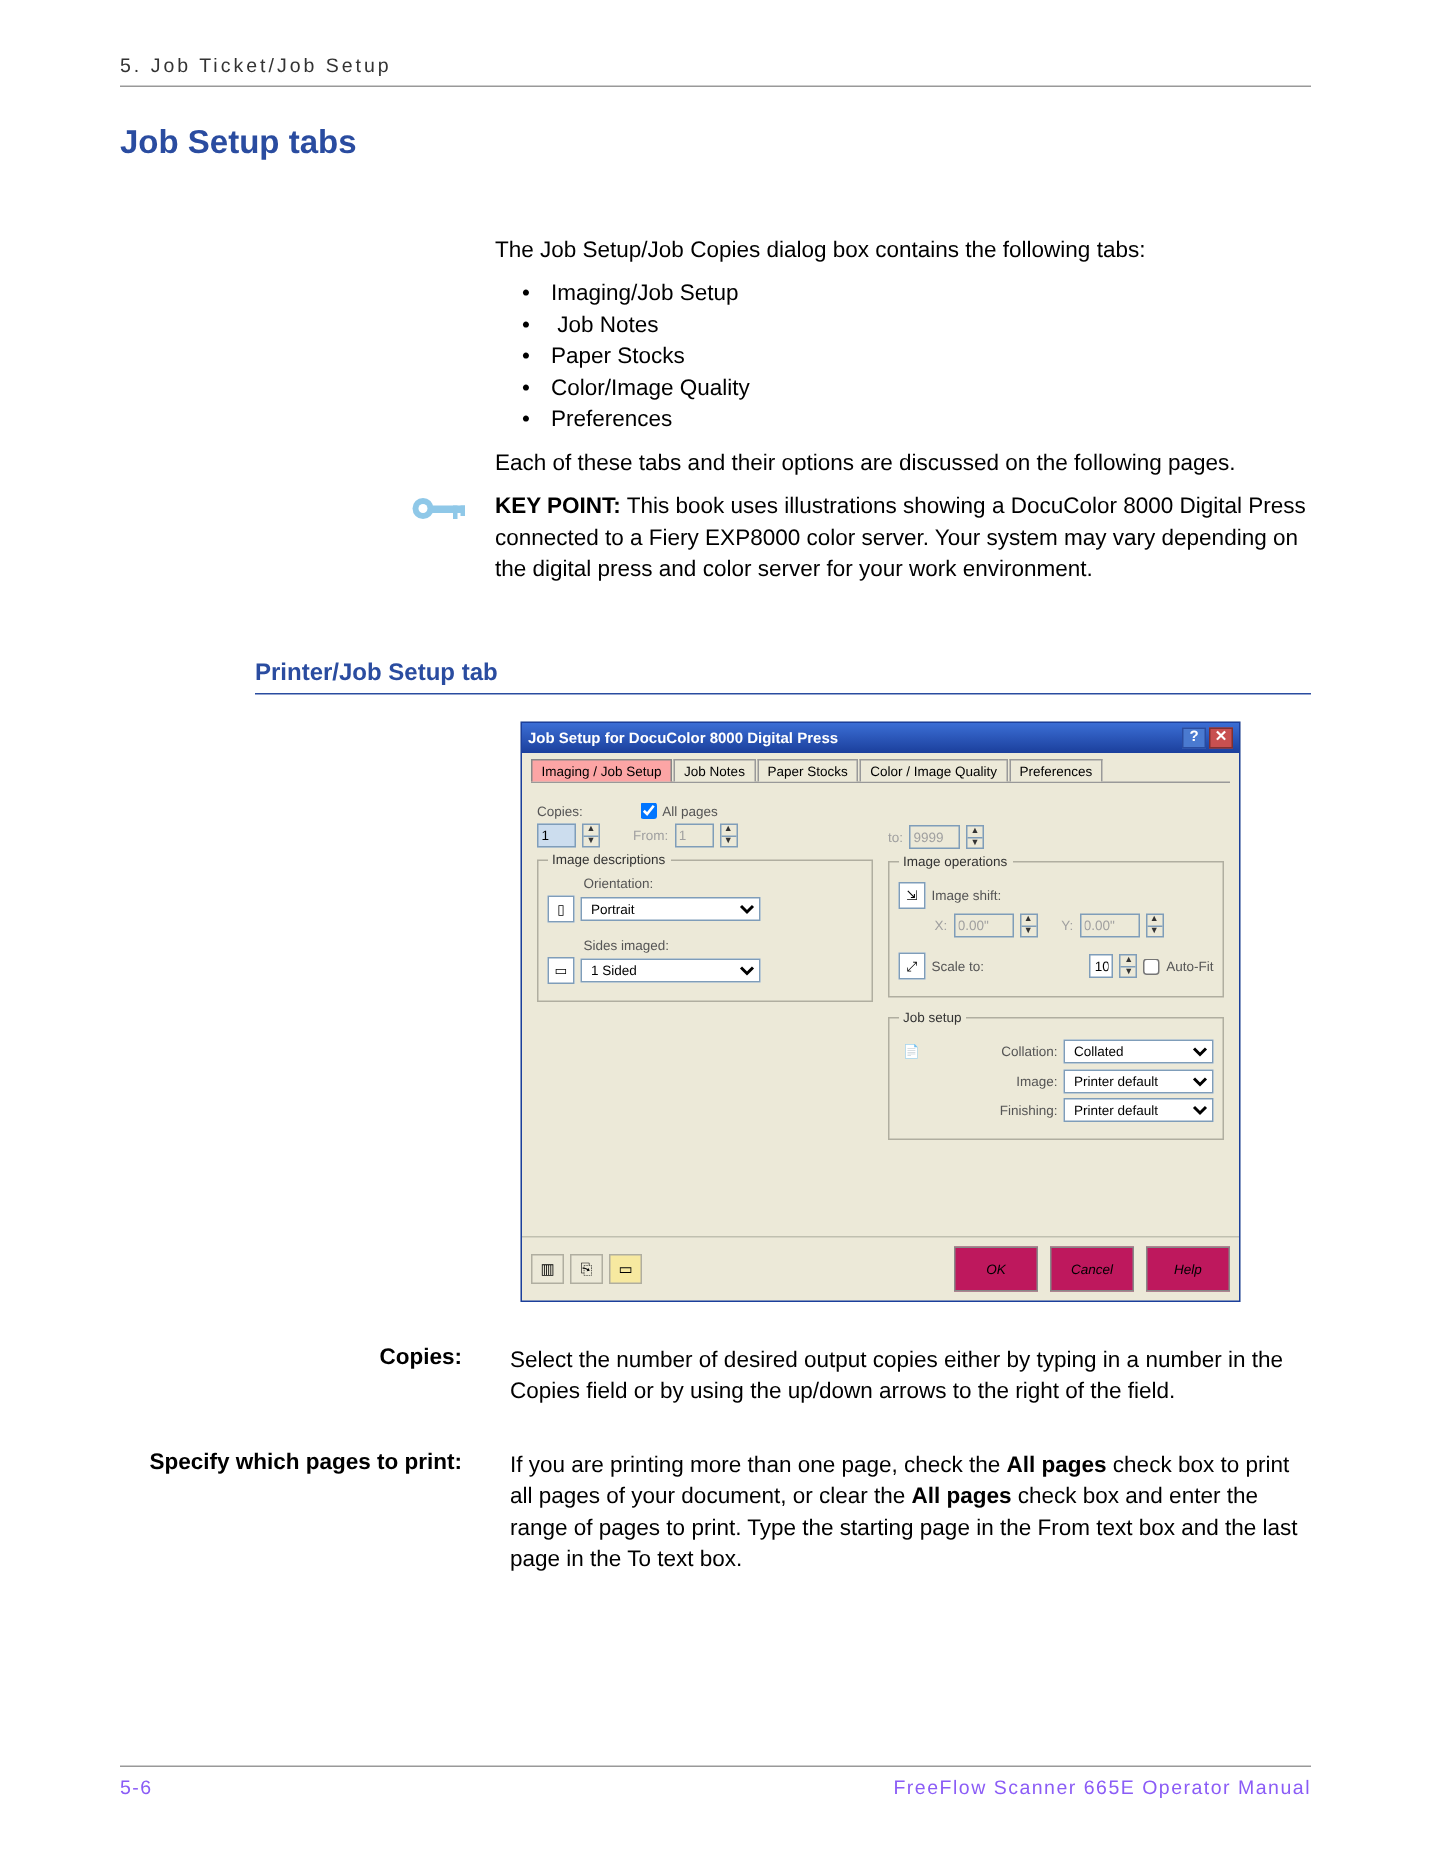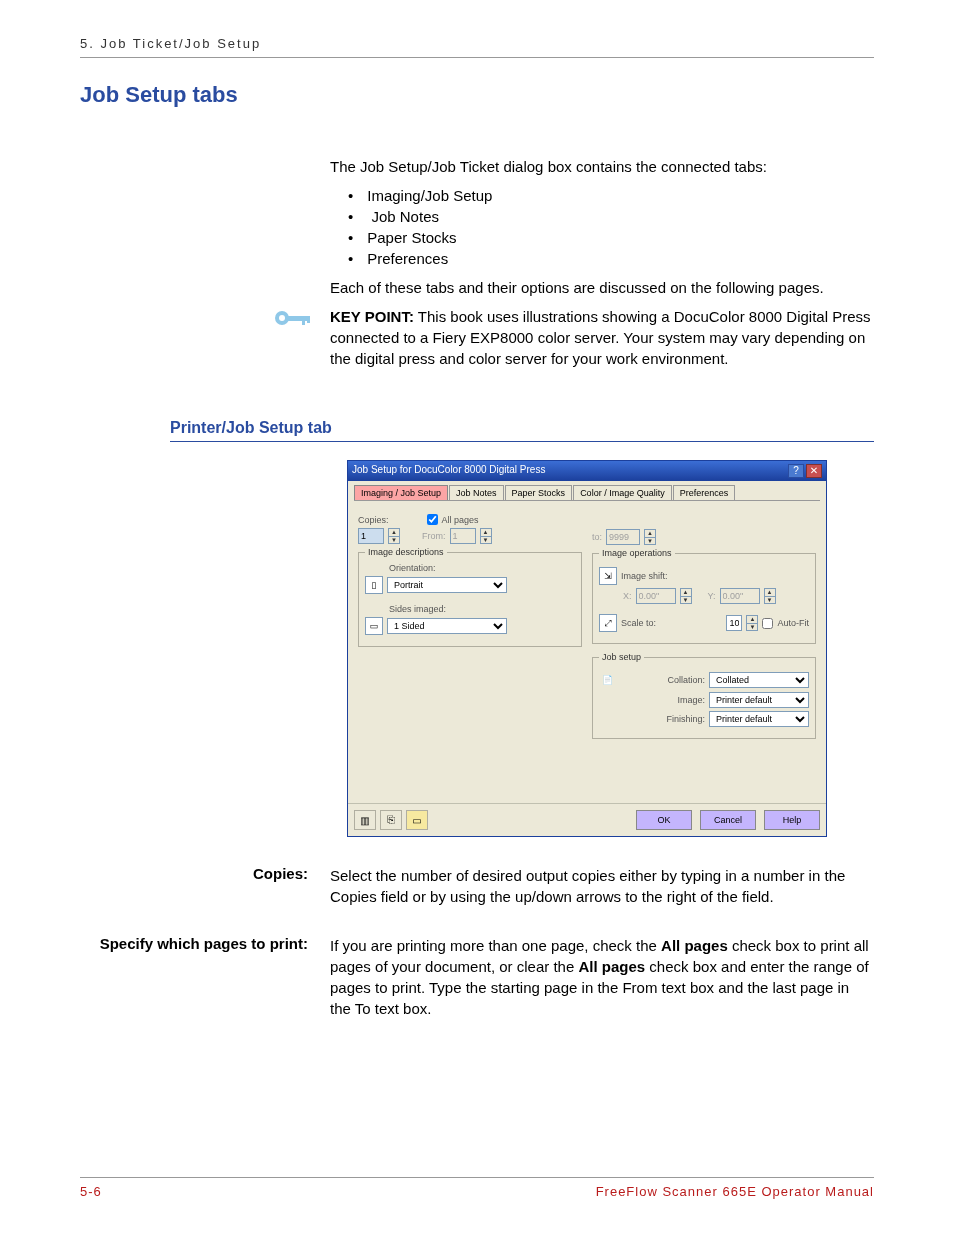--- a/index.html
+++ b/index.html
@@ -49,22 +49,22 @@
   .h2-rule { border: none; border-top: 1px solid #2a4ca0; margin: 0 0 18px 90px; }
 
   
   .dialog {
     width: 480px; margin-left: 267px; border: 1px solid #1b3f9c;
     font-family: Tahoma, Arial, sans-serif; font-size: 9px; color: #000;
     background: #ece9d8;
   }
   .titlebar {
     background: linear-gradient(#3b6ed5, #1b3f9c);
-    color: #fff; font-weight: normal; font-size: 10px;
-    padding: 3px 4px; display: flex; align-items: flex-start;
+    color: #fff; font-weight: bold; font-size: 10px;
+    padding: 3px 4px; display: flex; align-items: center;
   }
   .titlebar .spacer { flex: 1; }
   .winbtn {
     width: 16px; height: 14px; background: #c85050; border: 1px solid #803030;
     color: #fff; font-size: 10px; line-height: 12px; text-align: center; margin-left: 2px;
   }
   .winbtn.help { background: #4a7ad0; border-color: #2a4ca0; }
   .tabs-row { background: #ece9d8; padding: 4px 6px 0 6px; display: flex; gap: 0; font-size: 9px; }
   .tab {
     padding: 2px 6px; border: 1px solid #999; border-bottom: none; background: #ece9d8;
@@ -99,53 +99,54 @@
   }
   .chk { width: 11px; height: 11px; }
   .btnbar {
     border-top: 1px solid #c0c0b0; padding: 6px; display: flex; align-items: center;
   }
   .toolicon {
     width: 22px; height: 20px; border: 1px solid #b0aea0; background: #ece9d8;
     margin-right: 4px; display:inline-flex; align-items:center; justify-content:center; font-size:10px;
   }
   .pushbtn {
-    width: 56px; height: 20px; border: 1px solid #888; background: #c4b5fd;
-    font-size: 9px; margin-left: 8px;
+    width: 56px; height: 30px; border: 1px solid #888; background: #be185d;
+    font-size: 9px; margin-left: 8px; font-style: italic;
   }
 
   
   .def-row { display: flex; margin-top: 28px; }
   .def-term {
     width: 250px; text-align: right; padding-right: 22px;
     font-weight: bold; font-size: 15px;
   }
-  .def-body { flex: 1; font-size: 15px; line-height: 1.4; }
+  .def-body { flex: 1; font-size: 15px; line-height: 1.4; margin-left: 10px; }
 
   .footer {
     position: absolute; bottom: 36px; left: 80px; right: 80px;
     border-top: 1px solid #999; padding-top: 6px;
     display: flex; justify-content: space-between;
-    font-size: 13px; letter-spacing: 1px; color: #b91c1c;
+    font-size: 13px; letter-spacing: 1px; color: #8b5cf6;
   }
 </style>
 </head>
 <body>
 
 <div class="running-head">5. Job Ticket/Job Setup</div>
 <hr class="hr-thin">
 
 <div class="h1">Job Setup tabs</div>
 
 <div class="body-col">
-  <p>The Job Setup/Job Ticket dialog box contains the connected tabs:</p>
+  <p>The Job Setup/Job Copies dialog box contains the following tabs:</p>
   <ul>
     <li>Imaging/Job Setup</li>
     <li> Job Notes</li>
     <li>Paper Stocks</li>
+    <li>Color/Image Quality</li>
     <li>Preferences</li>
   </ul>
   <p>Each of these tabs and their options are discussed on the following pages.</p>
   <div class="key-row">
     <span class="key-icon">
       <svg viewBox="0 0 44 24">
           <circle cx="10" cy="12" r="7" fill="#8fc8e8"></circle>
           <circle cx="10" cy="12" r="3" fill="#fff"></circle>
           <rect x="16" y="10" width="22" height="5" fill="#8fc8e8"></rect>
           <rect x="30" y="10" width="3" height="9" fill="#8fc8e8"></rect>

